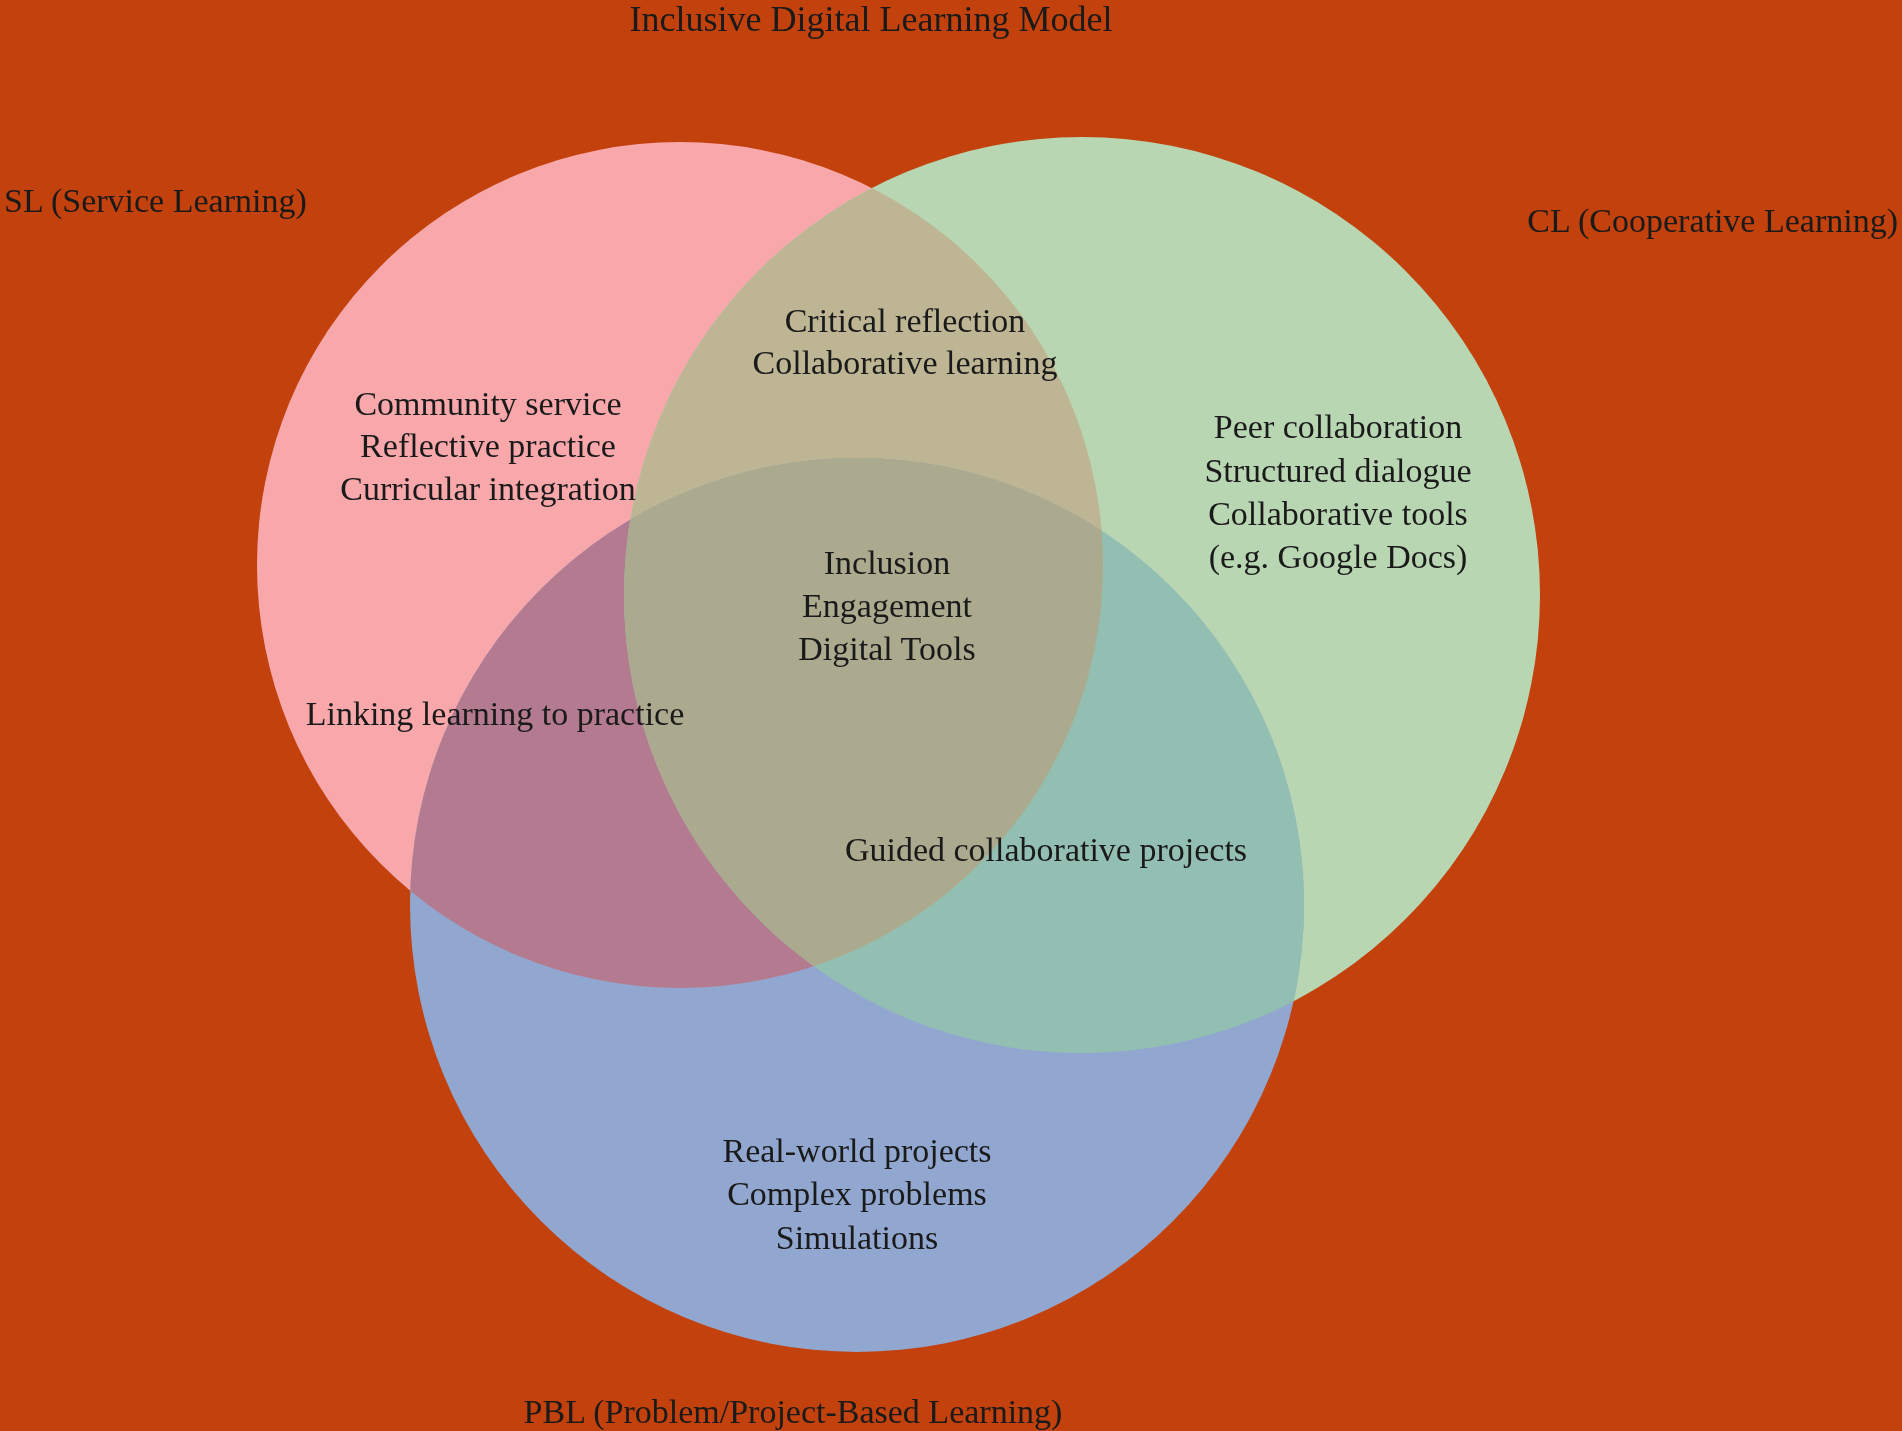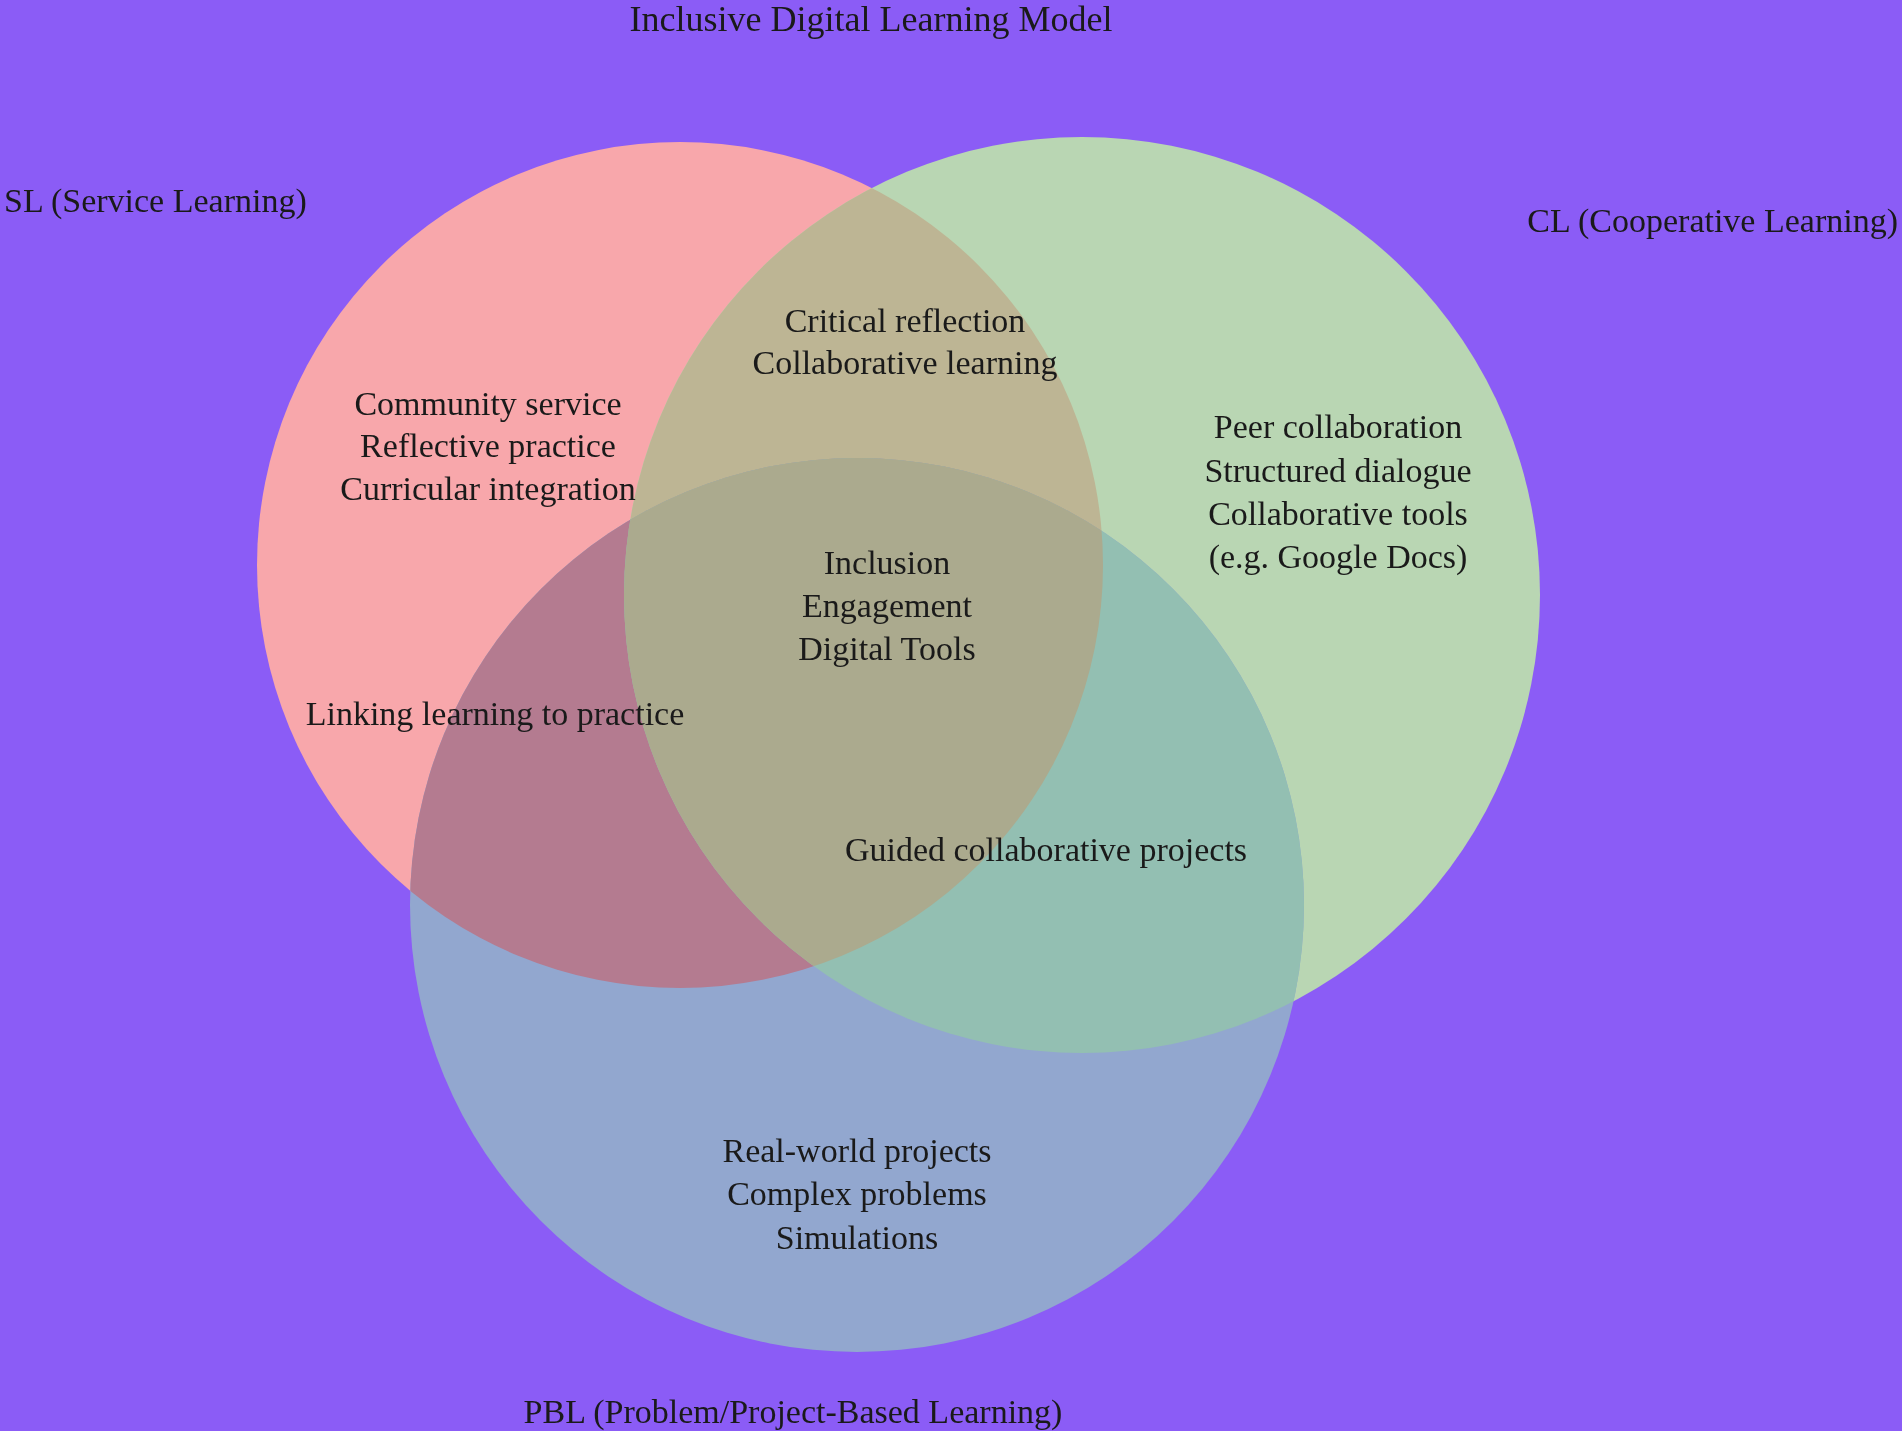--- a/index.html
+++ b/index.html
@@ -4,21 +4,21 @@
 <style>
   html, body {
     margin: 0;
     padding: 0;
     background: #ffffff;
   }
   #canvas {
     position: relative;
     width: 1902px;
     height: 1431px;
-    background: #8b5cf6;
+    background: #c2410c;
     overflow: hidden;
   }
   svg {
     display: block;
   }
   text {
     font-family: "Liberation Serif", "DejaVu Serif", serif;
     fill: #1a1a1a;
     font-size: 34px;
   }

